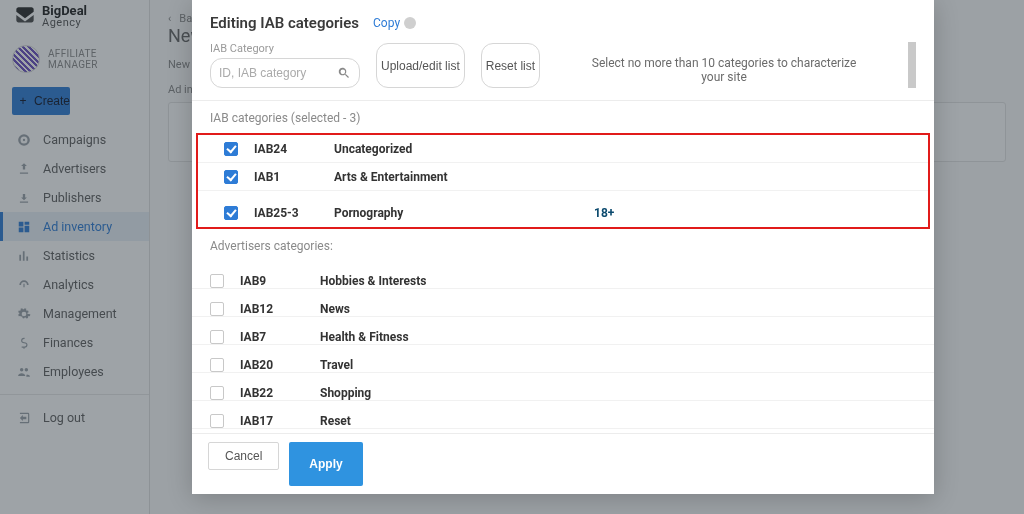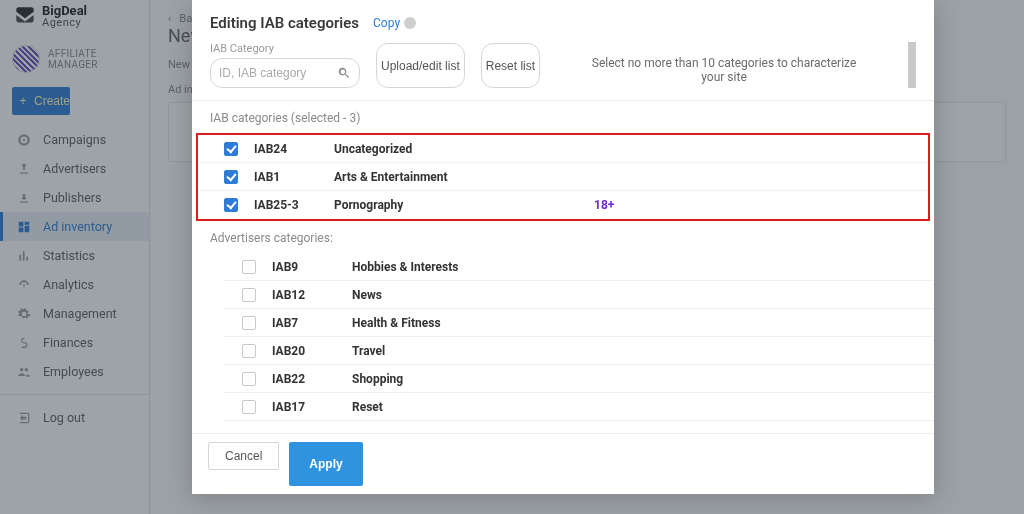--- a/index.html
+++ b/index.html
@@ -8,21 +8,21 @@
   
   .sidebar { position: absolute; left: 0; top: 0; width: 150px; height: 100%; background: #fff; border-right: 1px solid #e0e0e0; }
   .logo { padding: 3px 12px 10px 12px; display: flex; align-items: center; gap: 4px; }
   .logo-mark { width: 26px; height: 26px; flex: none; }
   .logo-text { line-height: 1; }
   .logo-text .big { font-weight: 700; font-size: 13px; color: #222; }
   .logo-text .sub { font-size: 11px; color: #555; letter-spacing: .5px; }
   .profile { display: flex; align-items: center; gap: 8px; padding: 6px 12px 12px; }
   .avatar { width: 28px; height: 28px; border-radius: 50%; background: repeating-linear-gradient(45deg,#6a4fbf,#6a4fbf 2px,#fff 2px,#fff 4px); border: 1px solid #d8d8d8; flex: none; }
   .role { font-size: 10px; color: #8a8a8a; letter-spacing: .3px; }
-  .create-btn { display: block; margin: 2px 12px 10px; background: #2e7cd6; color: #fef9c3; border: none; border-radius: 2px; font-size: 12px; padding: 7px 0; cursor: pointer; position: relative; text-align: left; }
+  .create-btn { display: block; margin: 2px 12px 10px; background: #2e7cd6; color: #0f172a; border: none; border-radius: 2px; font-size: 12px; padding: 7px 0; cursor: pointer; position: relative; text-align: left; }
   .create-btn span.plus { display: inline-block; width: 22px; text-align: center; }
   .nav-list { list-style: none; }
   .nav-item { display: flex; align-items: center; gap: 12px; padding: 7px 14px; font-size: 12.5px; color: #606060; cursor: pointer; border-left: 3px solid transparent; }
   .nav-item .ico { width: 14px; height: 14px; color: #9aa1a8; flex: none; }
   .nav-item.active { background: #eaf1f7; color: #2e7cd6; border-left-color: #2e7cd6; }
   .nav-item.active .ico { color: #2e7cd6; }
   .nav-sep { height: 1px; background: #e8e8e8; margin: 8px 0; }
   
   .main { position: absolute; left: 150px; top: 0; right: 0; height: 100%; background: #fcfcfc; }
   .main .back-link { display: flex; align-items: center; gap: 8px; color: #888; font-size: 11px; padding: 12px 18px 0; }
@@ -43,28 +43,28 @@
   .search-box { display: flex; align-items: center; border: 1px solid #d6d6d6; border-radius: 12px; width: 150px; height: 30px; padding: 0 8px; }
   .search-box input { border: none; outline: none; width: 100%; font-size: 12px; color: #555; }
   .search-box input::placeholder { color: #aaa; }
   .search-box .sico { width: 14px; height: 14px; color: #888; flex: none; }
   .btn-outline { height: 45px; border: 1px solid #d6d6d6; background: #fff; border-radius: 12px; font-size: 12px; color: #555; padding: 0 4px; cursor: pointer; }
   .hint { flex: 1; text-align: center; font-size: 12px; color: #6b6b6b; padding: 0 24px 4px; }
   .m-body { flex: 1; overflow-y: auto; position: relative; }
   .group-label { font-size: 12px; color: #8a8a8a; padding: 10px 18px 8px; }
   .highlight-box { border: 2px solid #e11b1a; margin: 0 4px; }
   .cat-row { display: flex; align-items: center; height: 28px; padding: 0 26px; border-bottom: 1px solid #f1f1f1; font-size: 12px; }
-  .cat-row:last-child { border-bottom: none; }
+  .cat-row:last-child { border-bottom: none; margin-top: 8px; }
   .cat-cb { width: 14px; height: 14px; border: 1px solid #c8c8c8; border-radius: 2px; margin-right: 16px; flex: none; display: flex; align-items: center; justify-content: center; }
   .cat-cb.checked { background: #2e7cd6; border-color: #2e7cd6; }
   .cat-cb.checked::after { content: ""; width: 7px; height: 4px; border-left: 2px solid #fff; border-bottom: 2px solid #fff; transform: rotate(-50deg); margin-top: -2px; }
   .cat-id { width: 80px; font-weight: 700; color: #333; }
   .cat-name { font-weight: 700; color: #333; flex: none; width: 260px; }
-  .cat-tag { font-weight: 700; color: #6d28d9; }
-  .rec-row { display: flex; align-items: center; height: 28px; padding: 0 18px; border-bottom: 1px solid #f1f1f1; font-size: 12px; margin-left: 32px; }
+  .cat-tag { font-weight: 700; color: #0c4a6e; }
+  .rec-row { display: flex; align-items: flex-end; height: 28px; padding: 0 18px; border-bottom: 1px solid #f1f1f1; font-size: 12px; }
   .rec-row .cat-cb { background: #fff; }
   .m-footer { border-top: 1px solid #ececec; padding: 8px 16px; display: flex; gap: 10px; }
   .btn-cancel { height: 28px; border: 1px solid #d6d6d6; background: #fff; border-radius: 2px; font-size: 12px; color: #555; padding: 0 16px; cursor: pointer; }
   .btn-apply { height: 44px; border: none; background: #2f93e0; color: #fff; border-radius: 2px; font-size: 12px; font-weight: 600; padding: 0 20px; cursor: pointer; }
   
   .fake-scroll { position: absolute; right: 0; top: 0; bottom: 0; width: 8px; background: #f4f4f4; }
   .fake-thumb { position: absolute; right: 0; top: 0; width: 8px; height: 46px; background: #c9c9c9; border-radius: 0; }
 </style>
 </head>
 <body>

